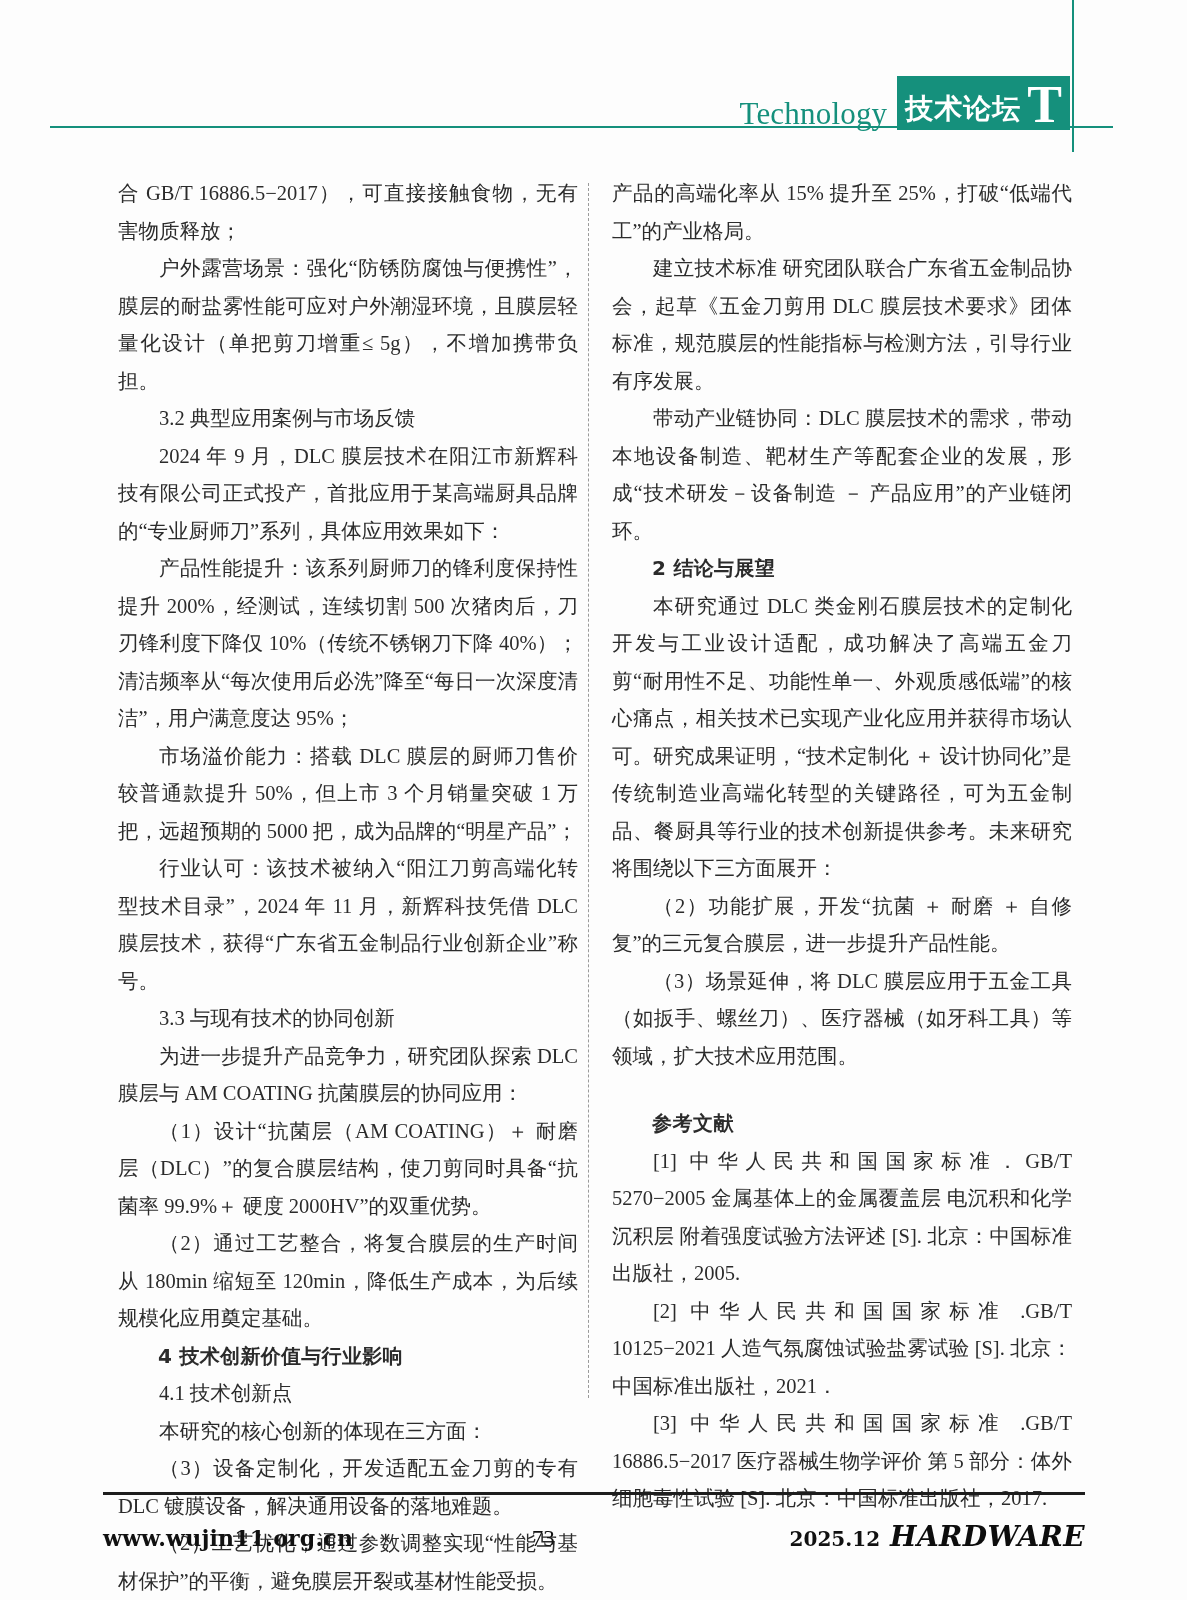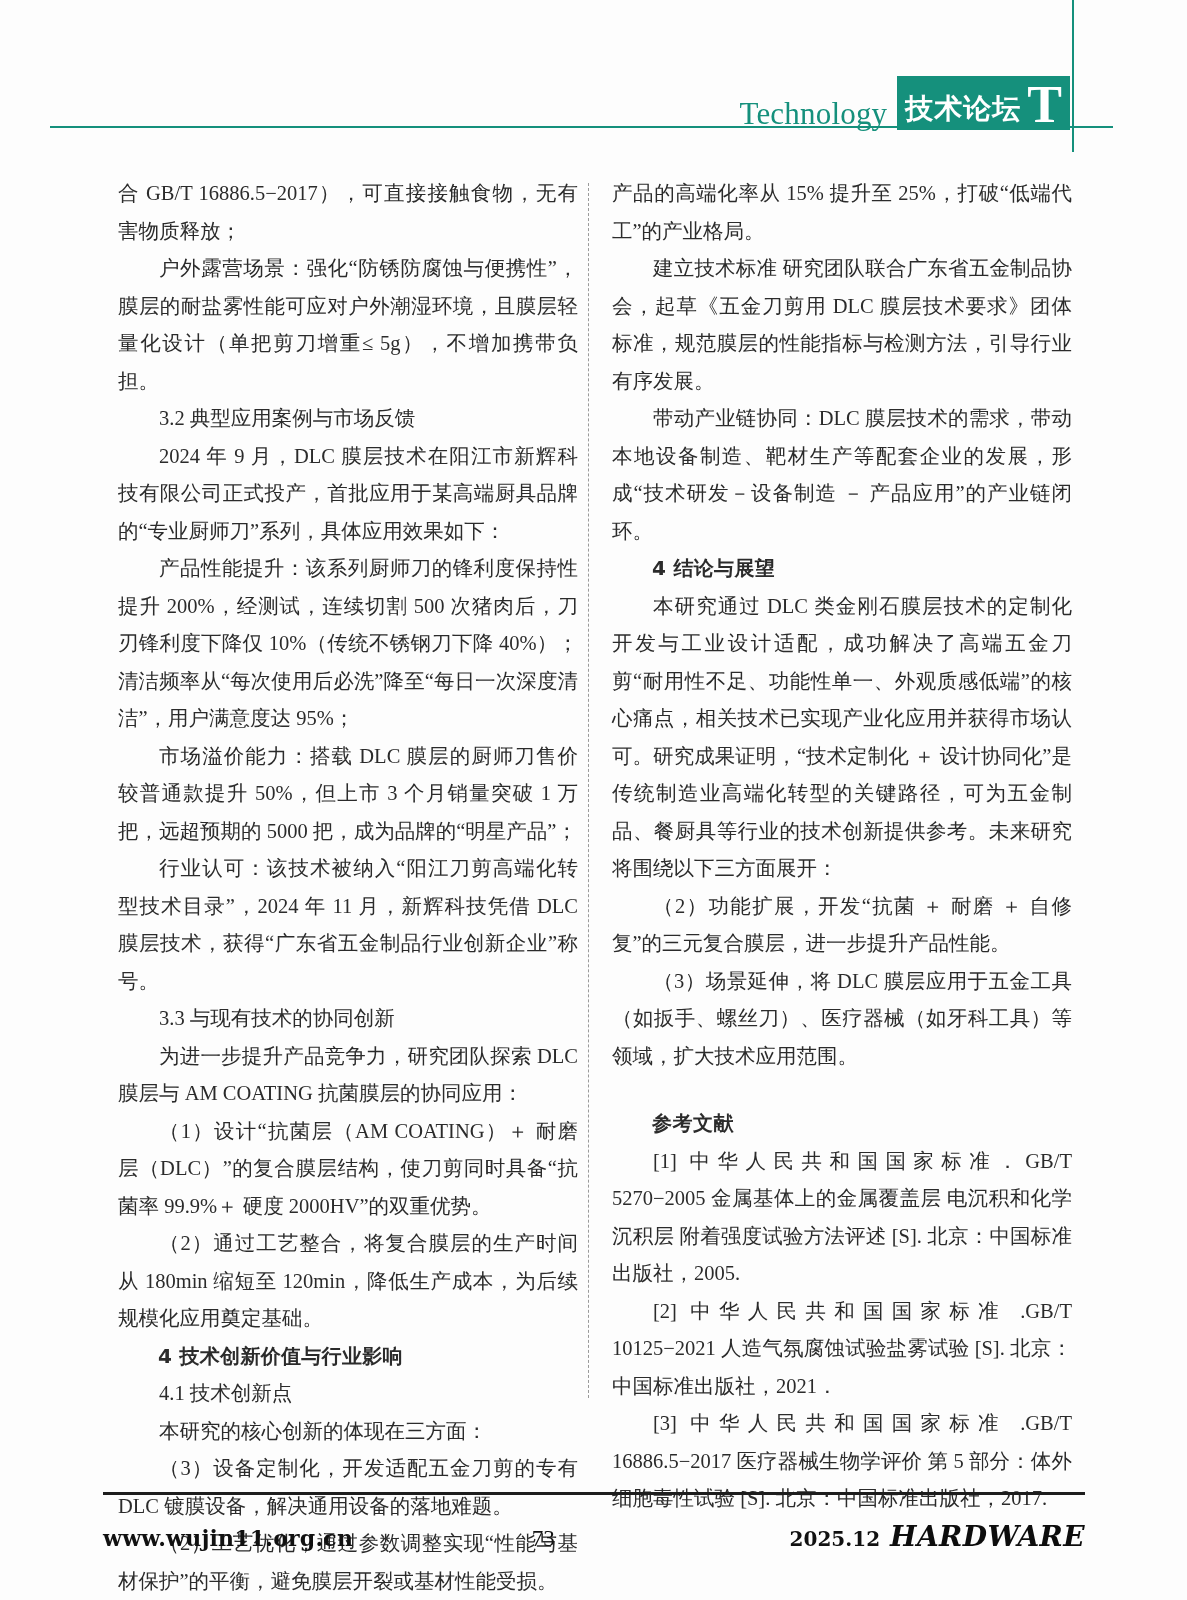--- a/index.html
+++ b/index.html
@@ -241,21 +241,21 @@
       <p class="para">本研究的核心创新的体现在三方面：</p>
       <p class="para">（3）设备定制化，开发适配五金刀剪的专有 DLC 镀膜设备，解决通用设备的落地难题。</p>
       <p class="para">（2）工艺优化，通过参数调整实现“性能与基材保护”的平衡，避免膜层开裂或基材性能受损。</p>
 
     </div>
 
     <div class="col col-right">
       <p class="cont">产品的高端化率从 15% 提升至 25%，打破“低端代工”的产业格局。</p>
       <p class="para">建立技术标准 研究团队联合广东省五金制品协会，起草《五金刀剪用 DLC 膜层技术要求》团体标准，规范膜层的性能指标与检测方法，引导行业有序发展。</p>
       <p class="para">带动产业链协同：DLC 膜层技术的需求，带动本地设备制造、靶材生产等配套企业的发展，形成“技术研发－设备制造 － 产品应用”的产业链闭环。</p>
-      <p class="head-bold">4 结论与展望</p>
+      <p class="head-bold">2 结论与展望</p>
       <p class="para">本研究通过 DLC 类金刚石膜层技术的定制化开发与工业设计适配，成功解决了高端五金刀剪“耐用性不足、功能性单一、外观质感低端”的核心痛点，相关技术已实现产业化应用并获得市场认可。研究成果证明，“技术定制化 ＋ 设计协同化”是传统制造业高端化转型的关键路径，可为五金制品、餐厨具等行业的技术创新提供参考。未来研究将围绕以下三方面展开：</p>
       <p class="para">（2）功能扩展，开发“抗菌 ＋ 耐磨 ＋ 自修复”的三元复合膜层，进一步提升产品性能。</p>
       <p class="para">（3）场景延伸，将 DLC 膜层应用于五金工具（如扳手、螺丝刀）、医疗器械（如牙科工具）等领域，扩大技术应用范围。</p>
 
       <div class="gap-md"></div>
 
       <p class="ref-head">参考文献</p>
       <p class="ref">[1] 中华人民共和国国家标准．GB/T  5270−2005 金属基体上的金属覆盖层  电沉积和化学沉积层  附着强度试验方法评述 [S]. 北京：中国标准出版社，2005.</p>
       <p class="ref">[2] 中华人民共和国国家标准 .GB/T  10125−2021 人造气氛腐蚀试验盐雾试验 [S]. 北京：中国标准出版社，2021．</p>
       <p class="ref">[3] 中华人民共和国国家标准 .GB/T  16886.5−2017 医疗器械生物学评价  第 5 部分：体外细胞毒性试验  [S]. 北京：中国标准出版社，2017.</p>

